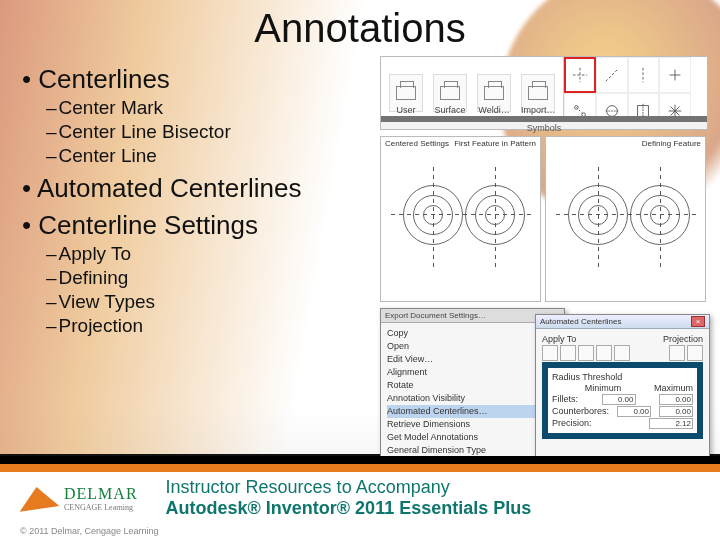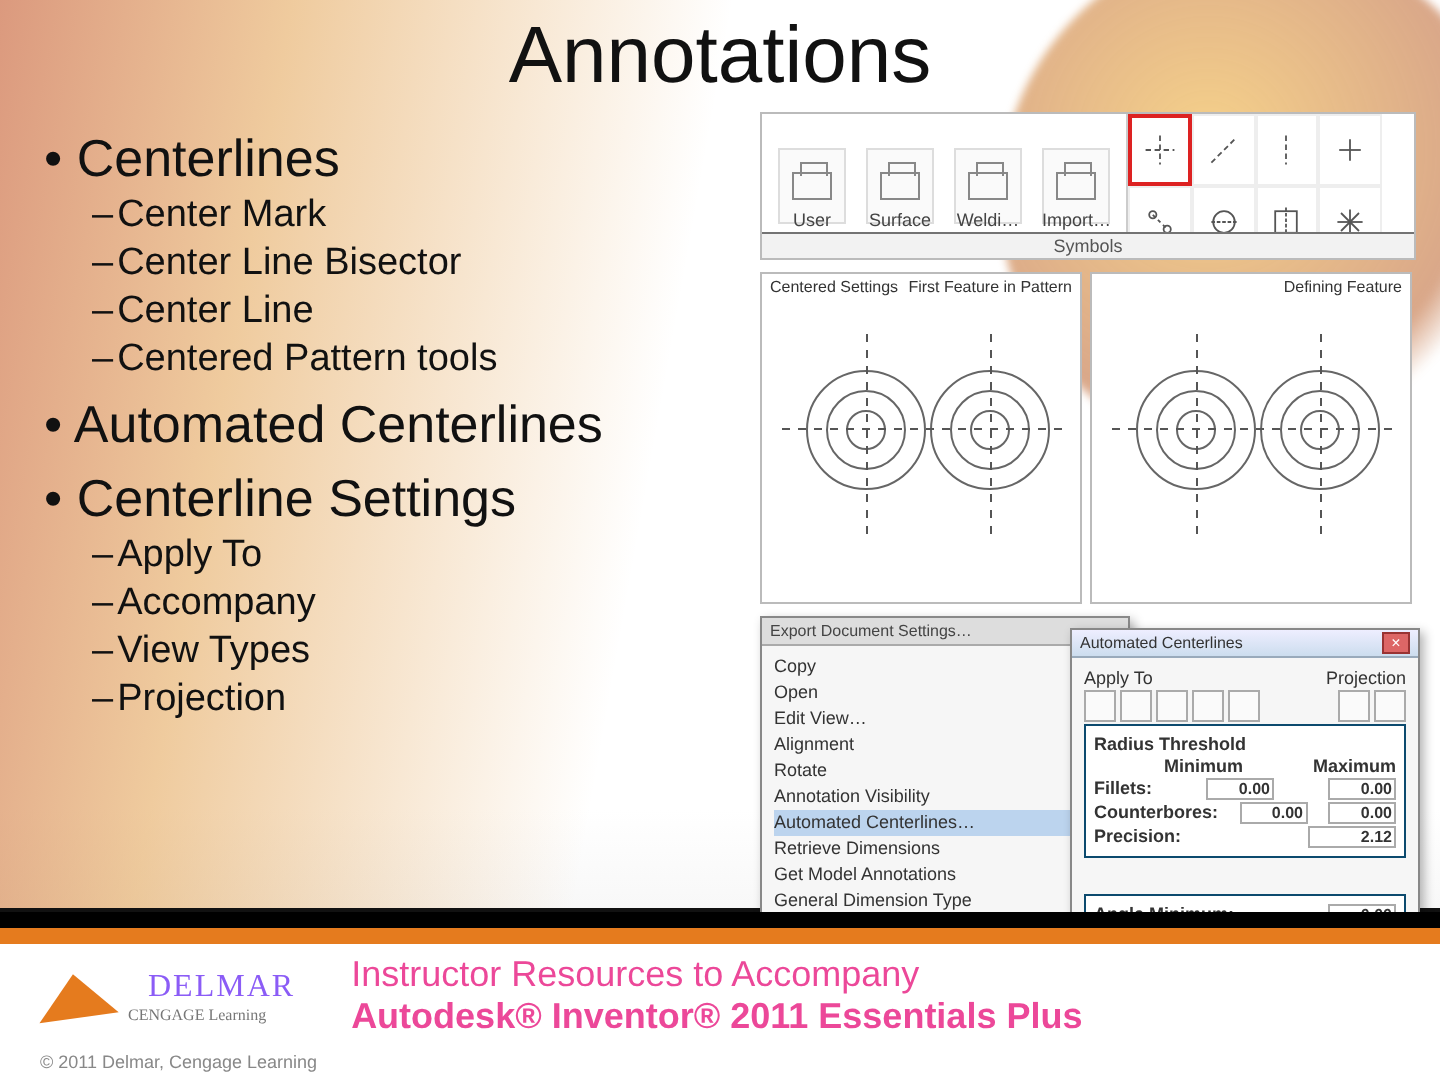--- a/index.html
+++ b/index.html
@@ -36,21 +36,21 @@
   .ribbon {
     background:#fff; border:1px solid #bbb; width:328px; height:74px;
     display:flex; position:relative;
   }
   .rib-left { display:flex; align-items:center; gap:10px; padding:4px 8px; }
   .rib-icon { width:34px; height:38px; border:1px solid #ddd; background:#fafafa; display:flex; align-items:center; justify-content:center; }
   .rib-icon .stub { width:20px; height:14px; border:1px solid #888; position:relative; }
   .rib-icon .stub::after{content:"";position:absolute;left:3px;top:-6px;width:12px;height:6px;border:1px solid #888;border-bottom:none;}
   .rib-labels { position:absolute; bottom:14px; left:8px; display:flex; gap:10px; font-size:9px; color:#444;margin-top:16px;}
   .rib-labels span{min-width:34px; text-align:center;}
-  .rib-caption{position:absolute;bottom:0;left:0;right:0;height:13px;text-align:center;font-size:9px;color:#555;border-top:1px solid #737373;background:#f2f2f2;line-height:13px;}
+  .rib-caption{position:absolute;bottom:0;left:0;right:0;height:13px;text-align:center;font-size:9px;color:#555;border-top:6px solid #737373;background:#f2f2f2;line-height:13px;}
   .rib-right{
     border-left:1px solid #ccc; width:128px; height:72px;
     display:grid; grid-template-columns:repeat(4,1fr); grid-template-rows:repeat(2,1fr);
   }
   .rib-cell{border:1px solid #eee; display:flex;align-items:center;justify-content:center;}
   .rib-cell svg{width:18px;height:18px;}
   .rib-cell.sel{outline:2px solid #d22; outline-offset:-2px;}
 
   
   .drawings{ display:flex; gap:4px; margin-top:6px; }
@@ -68,67 +68,66 @@
   .dlgA .titlebar{height:14px;background:#ddd;border-bottom:1px solid #aaa;display:flex;align-items:center;padding:0 4px;font-size:8px;color:#444;}
   .dlgA .menu{padding:4px 6px; line-height:13px;}
   .dlgA .menu div{white-space:nowrap;}
   .dlgA .menu .hl{background:#bcd4ee;}
   .dlgA .menu .expand{position:absolute;right:4px;}
 
   .dlgB{ right:0; top:6px; width:175px; height:150px;}
   .dlgB .titlebar{height:14px;background:linear-gradient(#eef,#cde);border-bottom:1px solid #9ab;display:flex;align-items:center;justify-content:space-between;padding:0 4px;font-size:8px;}
   .dlgB .close{width:14px;height:11px;background:#d66;border:1px solid #933;color:#fff;text-align:center;line-height:9px;font-size:8px;}
   .dlgB .body{padding:4px 6px;}
-  .dlgB .section{border:1px solid #0c4a6e;background:#fff;margin-bottom:18px;padding:3px 4px;font-weight:bold;}
+  .dlgB .section{border:6px solid #0c4a6e;background:#fff;margin-bottom:18px;padding:3px 4px;}
   .dlgB .row{display:flex;justify-content:space-between;margin:1px 0;}
   .dlgB .field{width:34px;height:11px;border:1px solid #aaa;background:#fff;text-align:right;padding-right:1px;font-size:8px;}
   .dlgB .iconstrip{display:flex;gap:2px;}
   .dlgB .ic{width:16px;height:16px;border:1px solid #aaa;background:#fafafa;}
   .dlgB .btns{display:flex;justify-content:flex-end;gap:4px;margin-top:3px;}
   .dlgB .btn{border:1px solid #888;background:#eee;padding:1px 8px;font-size:8px;}
 
   
   .footer{
     position:absolute; left:0; bottom:0; width:100%; height:84px;
     background:#fff; z-index:5;
   }
   .accent-top{height:8px;background:#000;}
   .accent-orange{height:8px;background:#e57b1e;}
   .foot-body{display:flex;align-items:center;height:52px;}
   .delmar{display:flex;align-items:center;margin-left:18px;}
   .delmar .tri{width:0;height:0;border-left:20px solid transparent;border-right:20px solid transparent;border-bottom:22px solid #e57b1e;transform:rotate(-8deg);margin-right:6px;}
   .delmar .txt{font-family:Georgia, 'Times New Roman', serif; }
-  .delmar .brand{font-size:16px;color:#8b5cf6;letter-spacing:1px;margin-left:10px;}
+  .delmar .brand{font-size:16px;color:#15803d;letter-spacing:1px;}
   .delmar .sub{font-size:8px;color:#777;}
-  .foot-right{margin-left:28px;color:#ec4899;}
+  .foot-right{margin-left:28px;color:#0f766e;}
   .foot-right .l1{font-size:18px;}
   .foot-right .l2{font-size:18px;font-weight:bold;}
   .autodesk{position:absolute;right:14px;bottom:56px;color:#111;font-size:18px;font-weight:bold;}
   .copyright{position:absolute;left:20px;bottom:4px;font-size:9px;color:#888;}
   .pager{position:absolute;left:0;bottom:84px;width:100%;height:2px;background:#111;}
 </style>
 </head>
 <body>
 <div class="slide">
 
   <div class="bg-blob"></div>
 
   <div class="title">Annotations</div>
 
   <div class="content">
     <div class="b1">Centerlines</div>
     <div class="b2">Center Mark</div>
     <div class="b2">Center Line Bisector</div>
     <div class="b2">Center Line</div>
-    <div class="b2">Centered Pattern tools</div>
 
     <div class="b1">Automated Centerlines</div>
     <div class="b1">Centerline Settings</div>
     <div class="b2">Apply To</div>
-    <div class="b2">Accompany</div>
+    <div class="b2">Defining</div>
     <div class="b2">View Types</div>
     <div class="b2">Projection</div>
   </div>
 
   <div class="panels">
 
     <div class="ribbon">
       <div class="rib-left">
         <div class="rib-icon">
             <div class="stub"></div>

